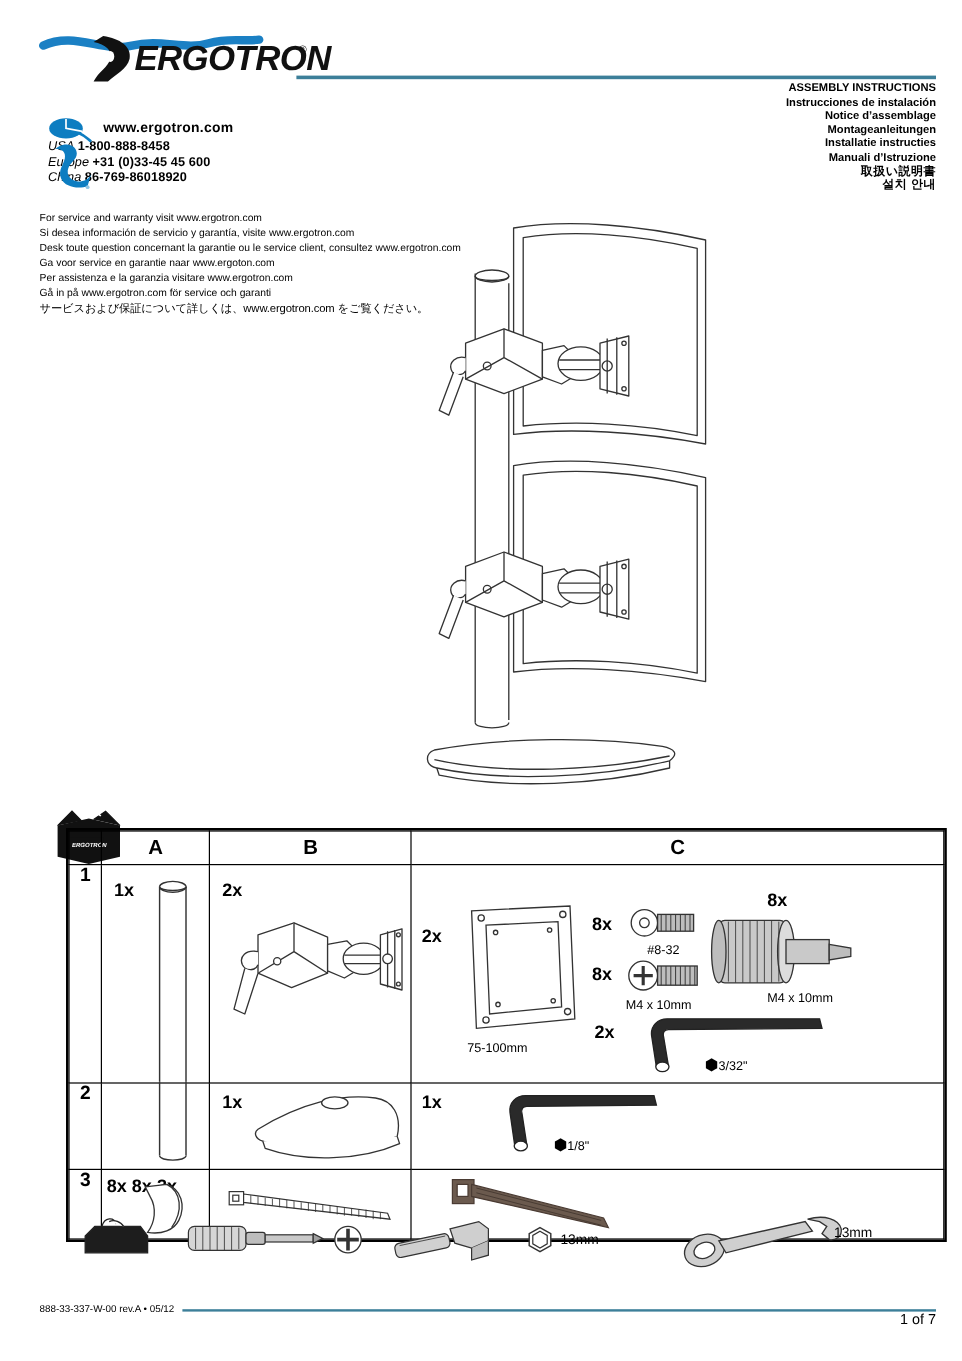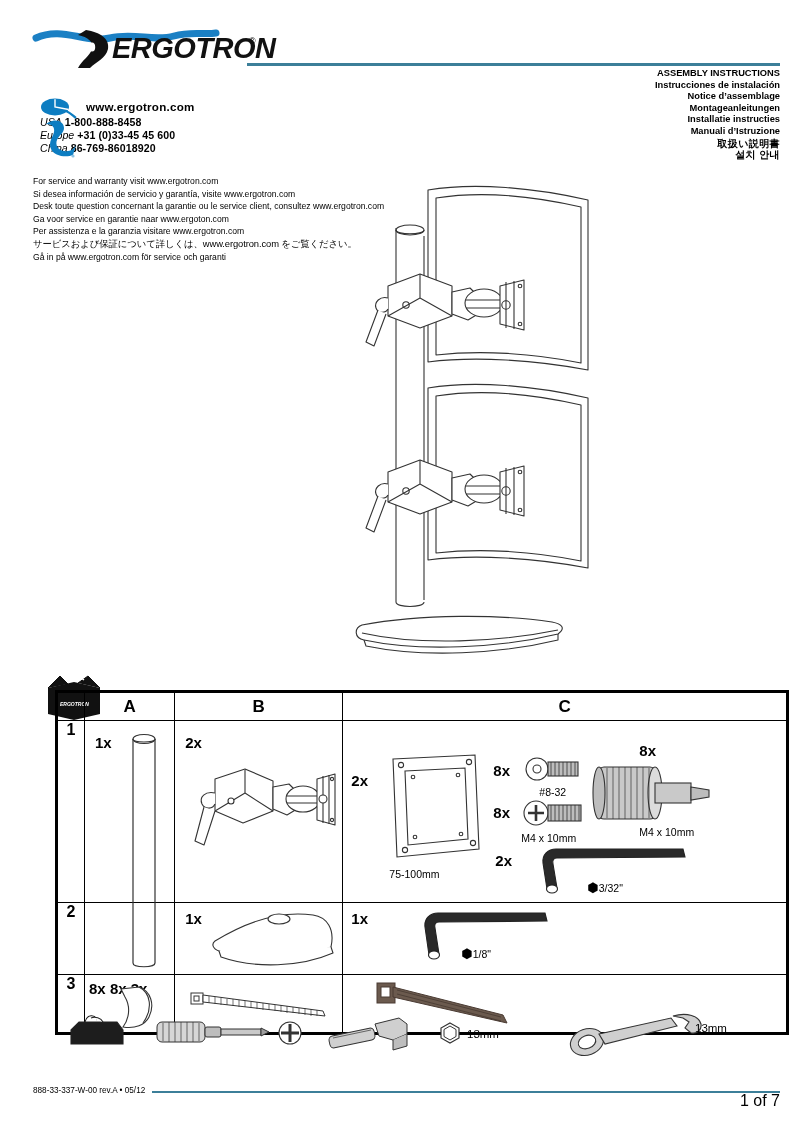--- a/index.html
+++ b/index.html
@@ -201,21 +201,21 @@
     left: 152px;
     right: 22px;
     top: 1091px;
     height: 1.6px;
     background: #3c7f99;
   }
   #footer-page {
     position: absolute;
     right: 22px;
     top: 1092px;
-    font-size: 16px;
+    font-size: 12px;
     white-space: nowrap;
   }
   svg { display: block; overflow: visible; }
 </style>
 </head>
 <body>
 
 <div id="page">
 
   <div id="header-logo">
@@ -274,22 +274,22 @@
       <span class="phone-number">86-769-86018920</span>
     </div>
   </div>
 
   <div id="service-lines">
     <div class="ln">For service and warranty visit www.ergotron.com</div>
     <div class="ln">Si desea información de servicio y garantía, visite www.ergotron.com</div>
     <div class="ln">Desk toute question concernant la garantie ou le service client, consultez www.ergotron.com</div>
     <div class="ln">Ga voor service en garantie naar www.ergoton.com</div>
     <div class="ln">Per assistenza e la garanzia visitare www.ergotron.com</div>
+    <div class="ln">Gå in på www.ergotron.com för service och garanti</div>
     <div class="ln jp">サービスおよび保証について詳しくは、www.ergotron.com をご覧ください。</div>
-    <div class="ln">Gå in på www.ergotron.com för service och garanti</div>
   </div>
 
   <div id="hero">
     <svg width="330" height="500" viewBox="0 0 330 500">
       <g fill="none" stroke="#333" stroke-width="1.1" stroke-linejoin="round">
 
         <path d="M128 20 C175 12, 235 18, 288 30 L288 200 C235 190, 175 186, 128 192 Z" fill="#fff"></path>
         <path d="M136 28 C180 21, 233 26, 281 37 L281 193 C233 183, 180 180, 136 185 Z"></path>
 
         <path d="M128 218 C175 210, 235 216, 288 228 L288 398 C235 388, 175 384, 128 390 Z" fill="#fff"></path>

